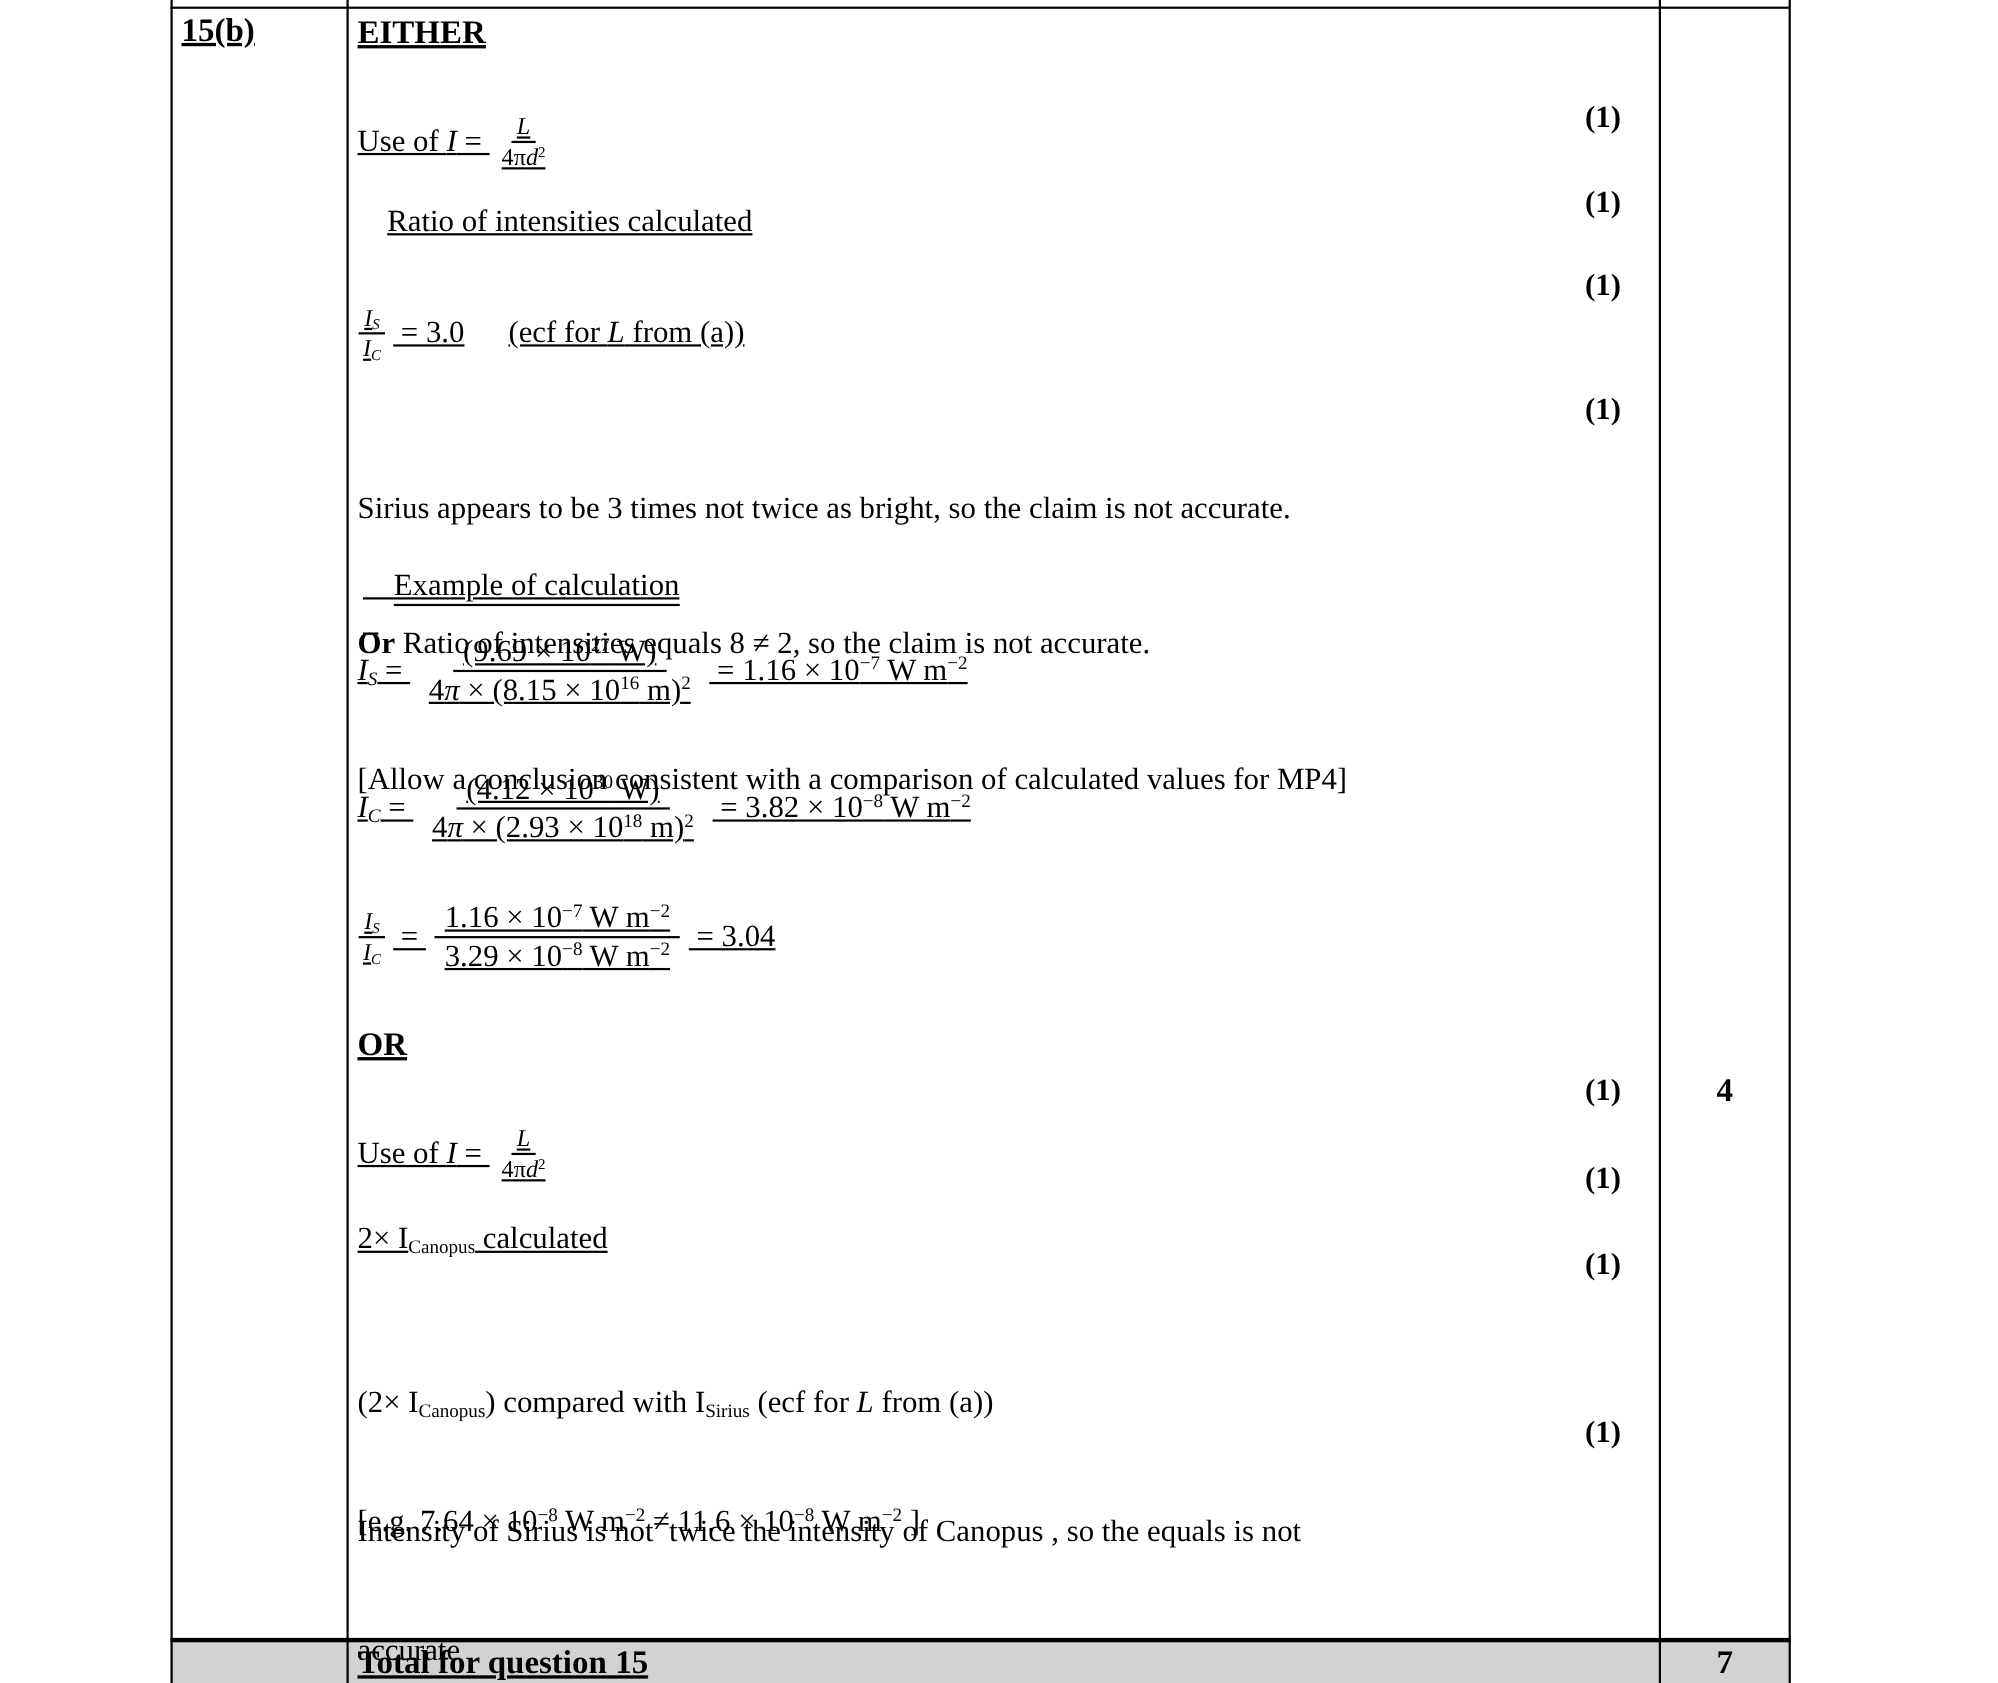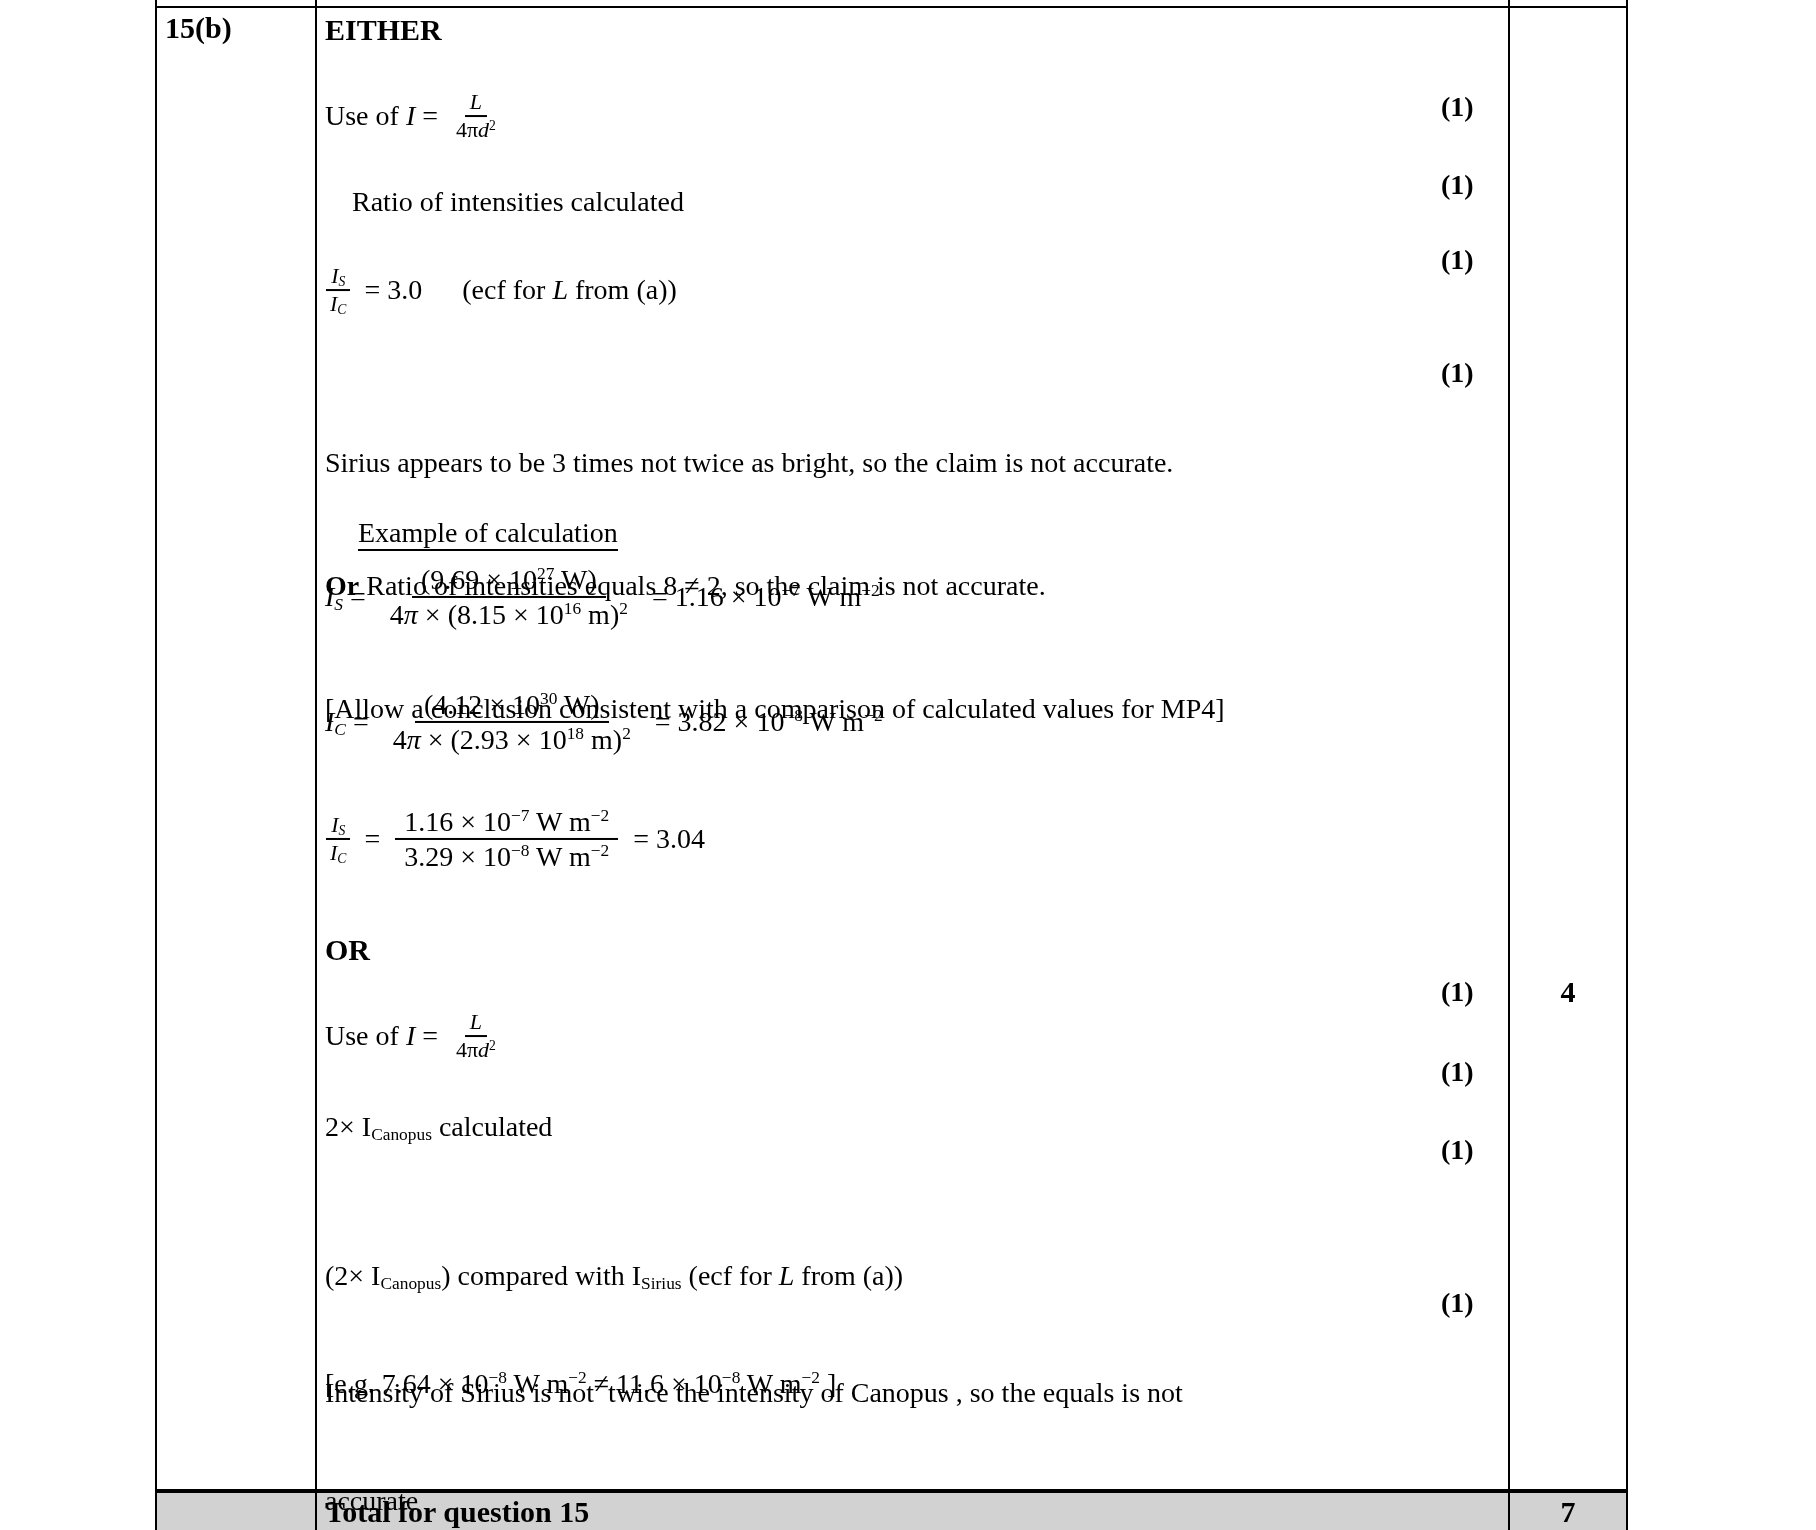--- a/index.html
+++ b/index.html
@@ -1,21 +1,21 @@
 <!DOCTYPE html>
 <html><head>
 <meta charset="utf-8">
 <style>
   html,body{margin:0;padding:0;background:#fff;}
   .page{position:relative;width:1816px;height:1530px;background:#ffffff;
         font-family:"Liberation Serif","DejaVu Serif",serif;font-size:28px;color:#000;overflow:hidden;}
   .v{position:absolute;top:0;height:1530px;width:2px;background:#000;}
   .h{position:absolute;height:2px;background:#000;}
-  .abs{position:absolute;white-space:pre;transform:translateY(-50%);}
-  .eq{display:flex;align-items:center;}
+  .abs{position:absolute;white-space:pre;transform:translateY(-50%);text-decoration:underline;}
+  .eq{display:flex;align-items:center;margin-top:13px;}
   .b{font-weight:bold;}
   .it{font-style:italic;}
   .fs30{font-size:30px;}
   .mark{position:absolute;left:1441px;transform:translateY(-50%);font-weight:bold;font-size:28px;white-space:pre;}
   .totcell{position:absolute;left:1509px;width:118px;text-align:center;font-weight:bold;transform:translateY(-50%);}
   .frac{display:inline-flex;flex-direction:column;align-items:center;text-align:center;line-height:1.18;margin:0 8px;}
   .frac>.num{border-bottom:2px solid #000;padding:0 9px;}
   .frac>.den{padding:0 9px;}
   .fs{font-size:22px;margin:0 6px;}
   .fs>.num,.fs>.den{padding:0 5px;}

